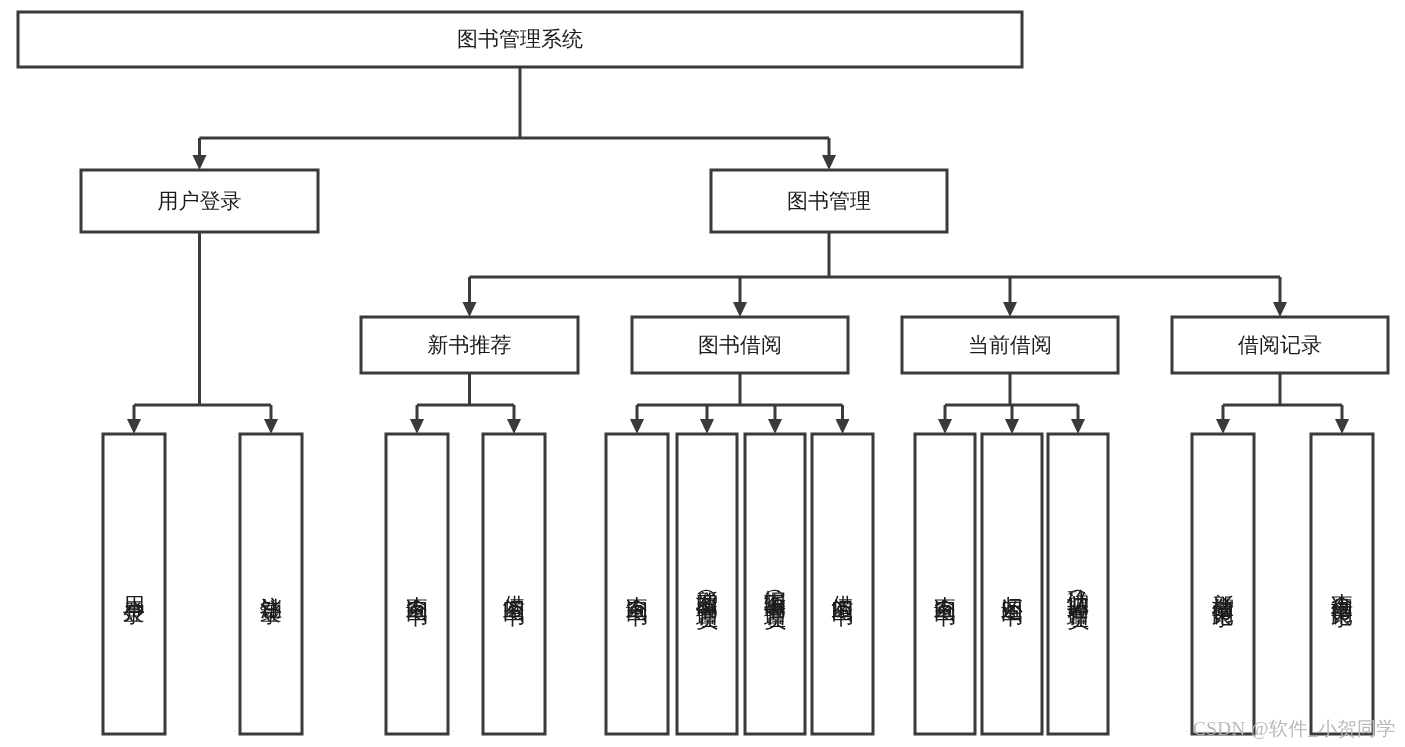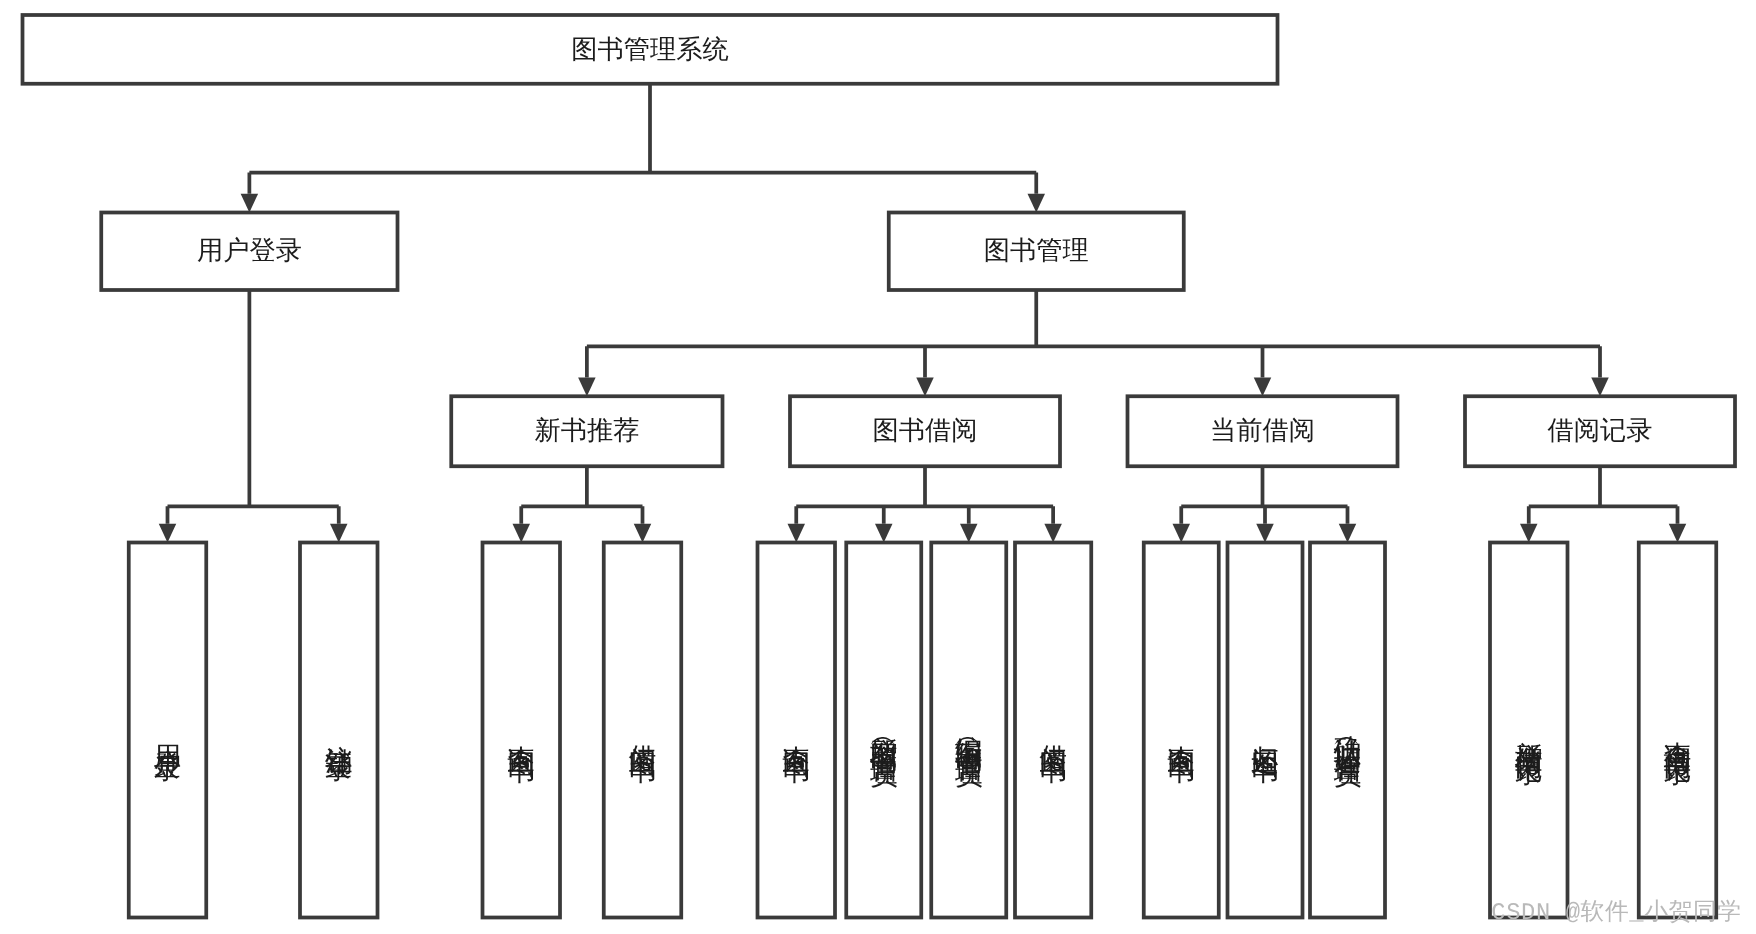--- a/index.html
+++ b/index.html
@@ -61,21 +61,21 @@
   }
   .leaf-label-wrap {
     position: absolute;
     display: flex;
     align-items: center;
     justify-content: center;
     pointer-events: none;
   }
   .watermark {
     position: absolute;
-    font-family: Liberation Mono, monospace;
+    font-family: Liberation Serif, serif;
     font-size: 19px;
     color: #b9b9b9;
     white-space: nowrap;
     letter-spacing: 0.5px;
   }
 </style>
 </head>
 <body>
 
 <div id="diagram-root">

